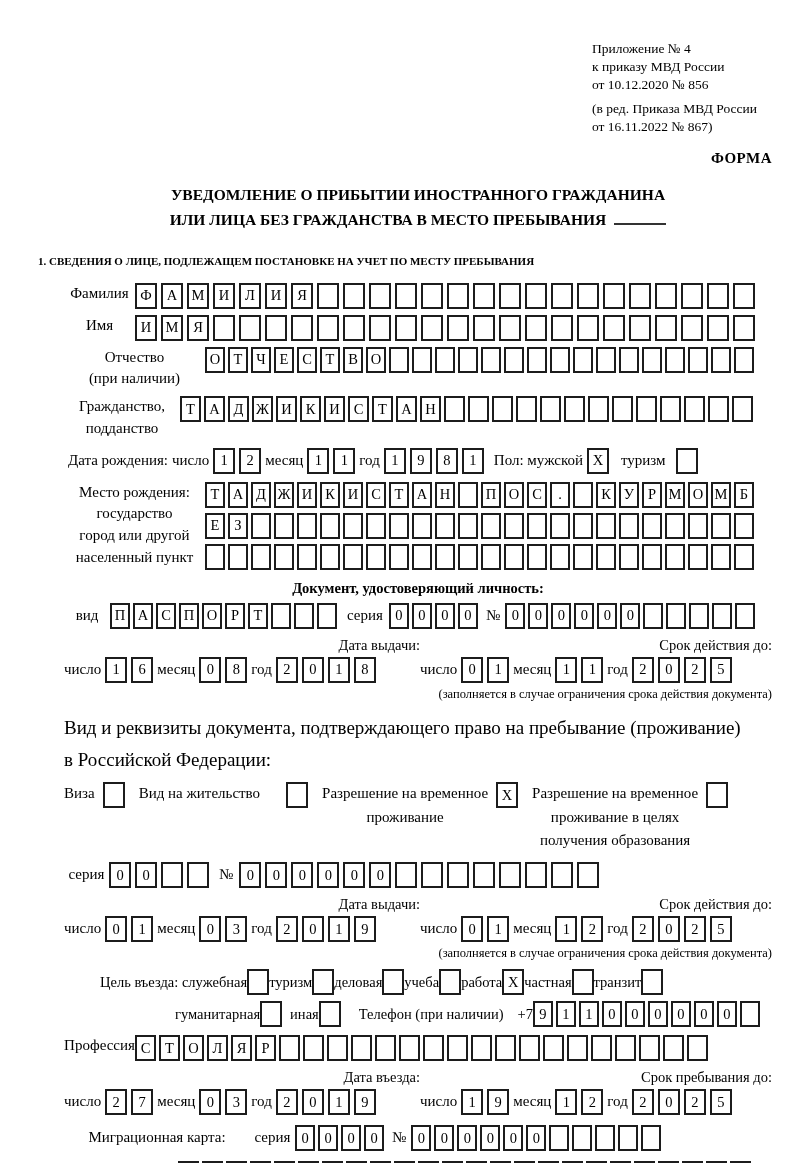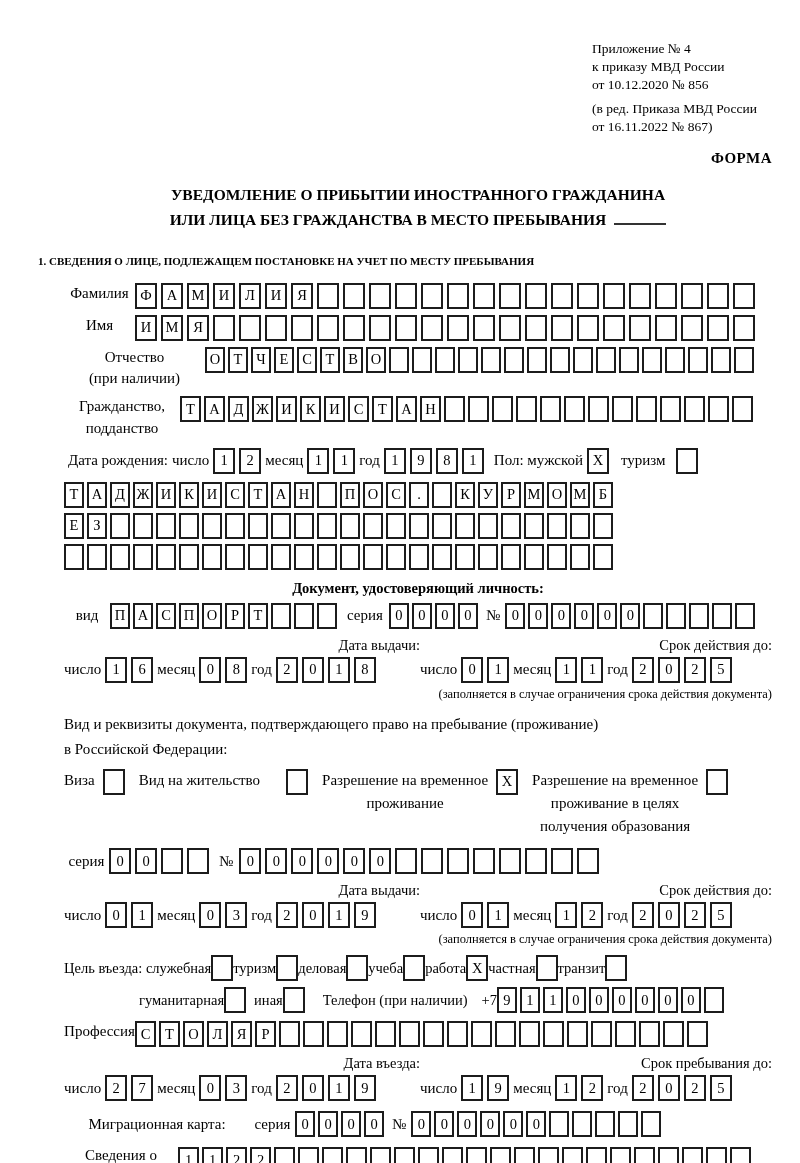--- a/index.html
+++ b/index.html
@@ -22,25 +22,25 @@
   .cells.mid{gap:3px;} .cells.mid .cell{width:21px;}
   .cells.tight{gap:3px;} .cells.tight .cell{width:20px;}
   .stack{display:flex;flex-direction:column;gap:5px;}
   .dochead{text-align:center;font-weight:bold;font-size:14.5px;margin-top:10px;}
   .dates{display:flex;margin-top:8px;}
   .dcol-l{width:356px;flex-shrink:0;}
   .dcol-r{flex:1;}
   .dhead{text-align:right;font-size:14.5px;margin-bottom:3px;}
   .dfields{display:flex;align-items:center;gap:4px;white-space:nowrap;}
   .note{font-size:12.5px;text-align:right;margin-top:4px;}
-  .intro{font-size:15px;margin-top:10px;line-height:1.7;}
+  .intro{font-size:19px;margin-top:10px;line-height:1.7;}
   .opts{display:flex;align-items:flex-start;margin-top:6px;gap:14px;}
   .opt{display:flex;align-items:flex-start;gap:8px;}
   .opt .txt{font-size:15px;text-align:center;line-height:1.55;}
-  .purp{display:flex;align-items:center;font-size:14.5px;white-space:nowrap;}
+  .purp{display:flex;align-items:center;font-size:14.5px;white-space:nowrap;margin-left:36px;}
   .indent75{margin-left:75px;}
   .mt10{margin-top:10px;} .mt8{margin-top:8px;}
 </style>
 </head>
 <body>
 
 <div class="page">
 
   <div class="hdr">
     <div>Приложение № 4</div>
@@ -210,20 +210,26 @@
           <span class="cell">X</span>
         </span>
       <span class="lbl" style="margin-left:8px;">туризм</span>
       <span class="cells" style="margin-left:6px;">
           <span class="cell"></span>
         </span>
     </span>
   </div>
 
   <div class="row mt8">
+    <span class="lbl w141">
+      <span>Место рождения:</span><br>
+      <span>государство</span><br>
+      <span>город или другой</span><br>
+      <span>населенный пункт</span>
+    </span>
     <span class="stack">
       <span class="cells tight">
           <span class="cell">Т</span>
           <span class="cell">А</span>
           <span class="cell">Д</span>
           <span class="cell">Ж</span>
           <span class="cell">И</span>
           <span class="cell">К</span>
           <span class="cell">И</span>
           <span class="cell">С</span>

